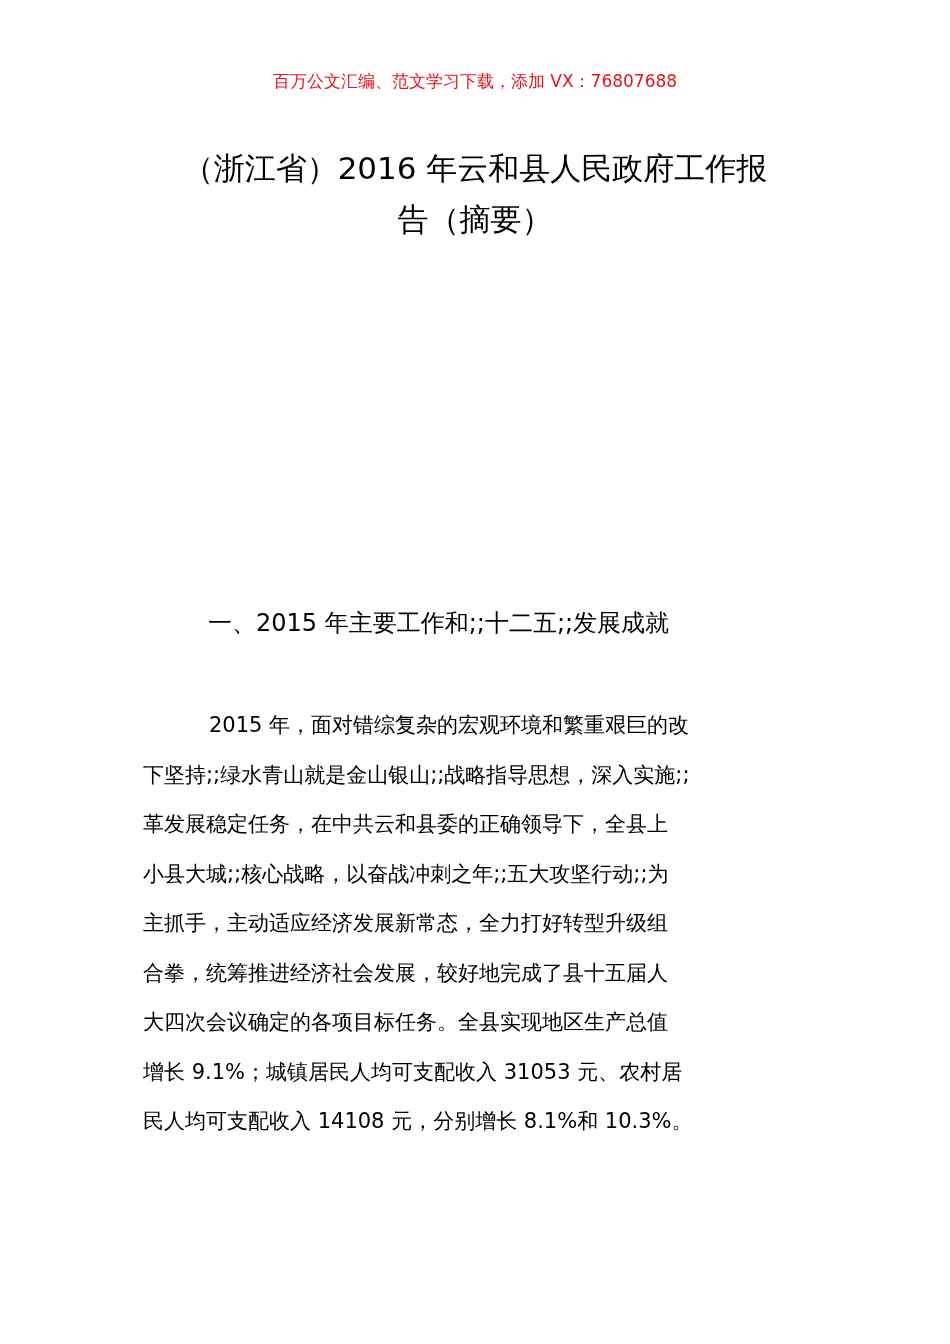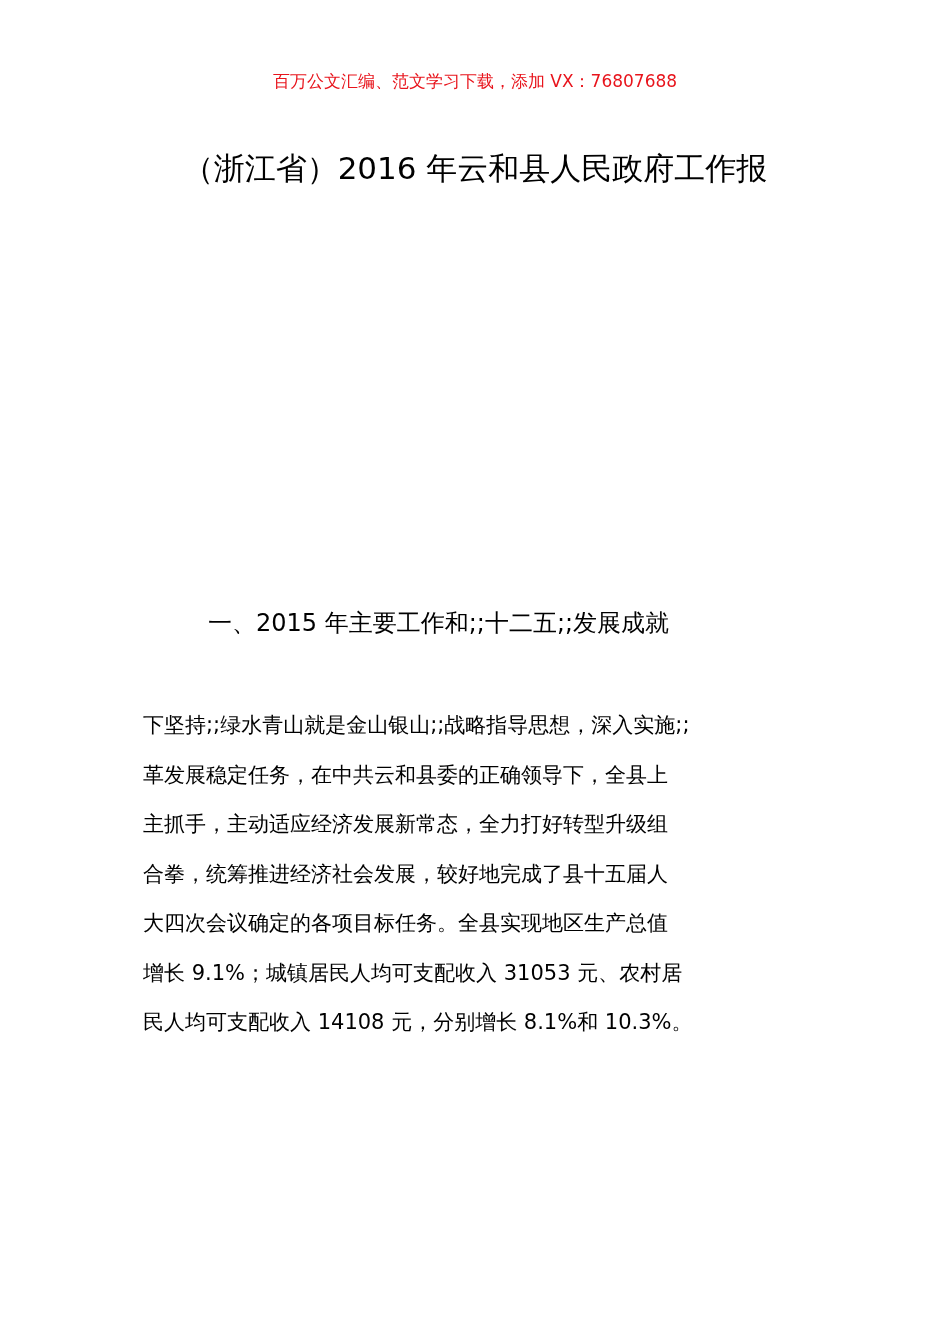--- a/index.html
+++ b/index.html
@@ -27,25 +27,28 @@
     .paragraph .line { display: block; white-space: nowrap; height: 49.5px; }
     .paragraph .line.first { padding-left: 66px; }
   </style>
 </head>
 <body>
 
 <div class="header-note">百万公文汇编、范文学习下载，添加 VX：76807688</div>
 
 <div class="title">
   <div>（浙江省）2016 年云和县人民政府工作报</div>
+  <div>告（摘要）</div>
 </div>
 
 <div class="section-heading">一、2015 年主要工作和;;十二五;;发展成就</div>
 
 <div class="paragraph">
+  <span class="line first">2015 年，面对错综复杂的宏观环境和繁重艰巨的改</span>
   <span class="line">下坚持;;绿水青山就是金山银山;;战略指导思想，深入实施;;</span>
   <span class="line">革发展稳定任务，在中共云和县委的正确领导下，全县上</span>
+  <span class="line">小县大城;;核心战略，以奋战冲刺之年;;五大攻坚行动;;为</span>
   <span class="line">主抓手，主动适应经济发展新常态，全力打好转型升级组</span>
   <span class="line">合拳，统筹推进经济社会发展，较好地完成了县十五届人</span>
   <span class="line">大四次会议确定的各项目标任务。全县实现地区生产总值</span>
   <span class="line">增长 9.1%；城镇居民人均可支配收入 31053 元、农村居</span>
   <span class="line">民人均可支配收入 14108 元，分别增长 8.1%和 10.3%。</span>
 </div>
 
 </body></html>

